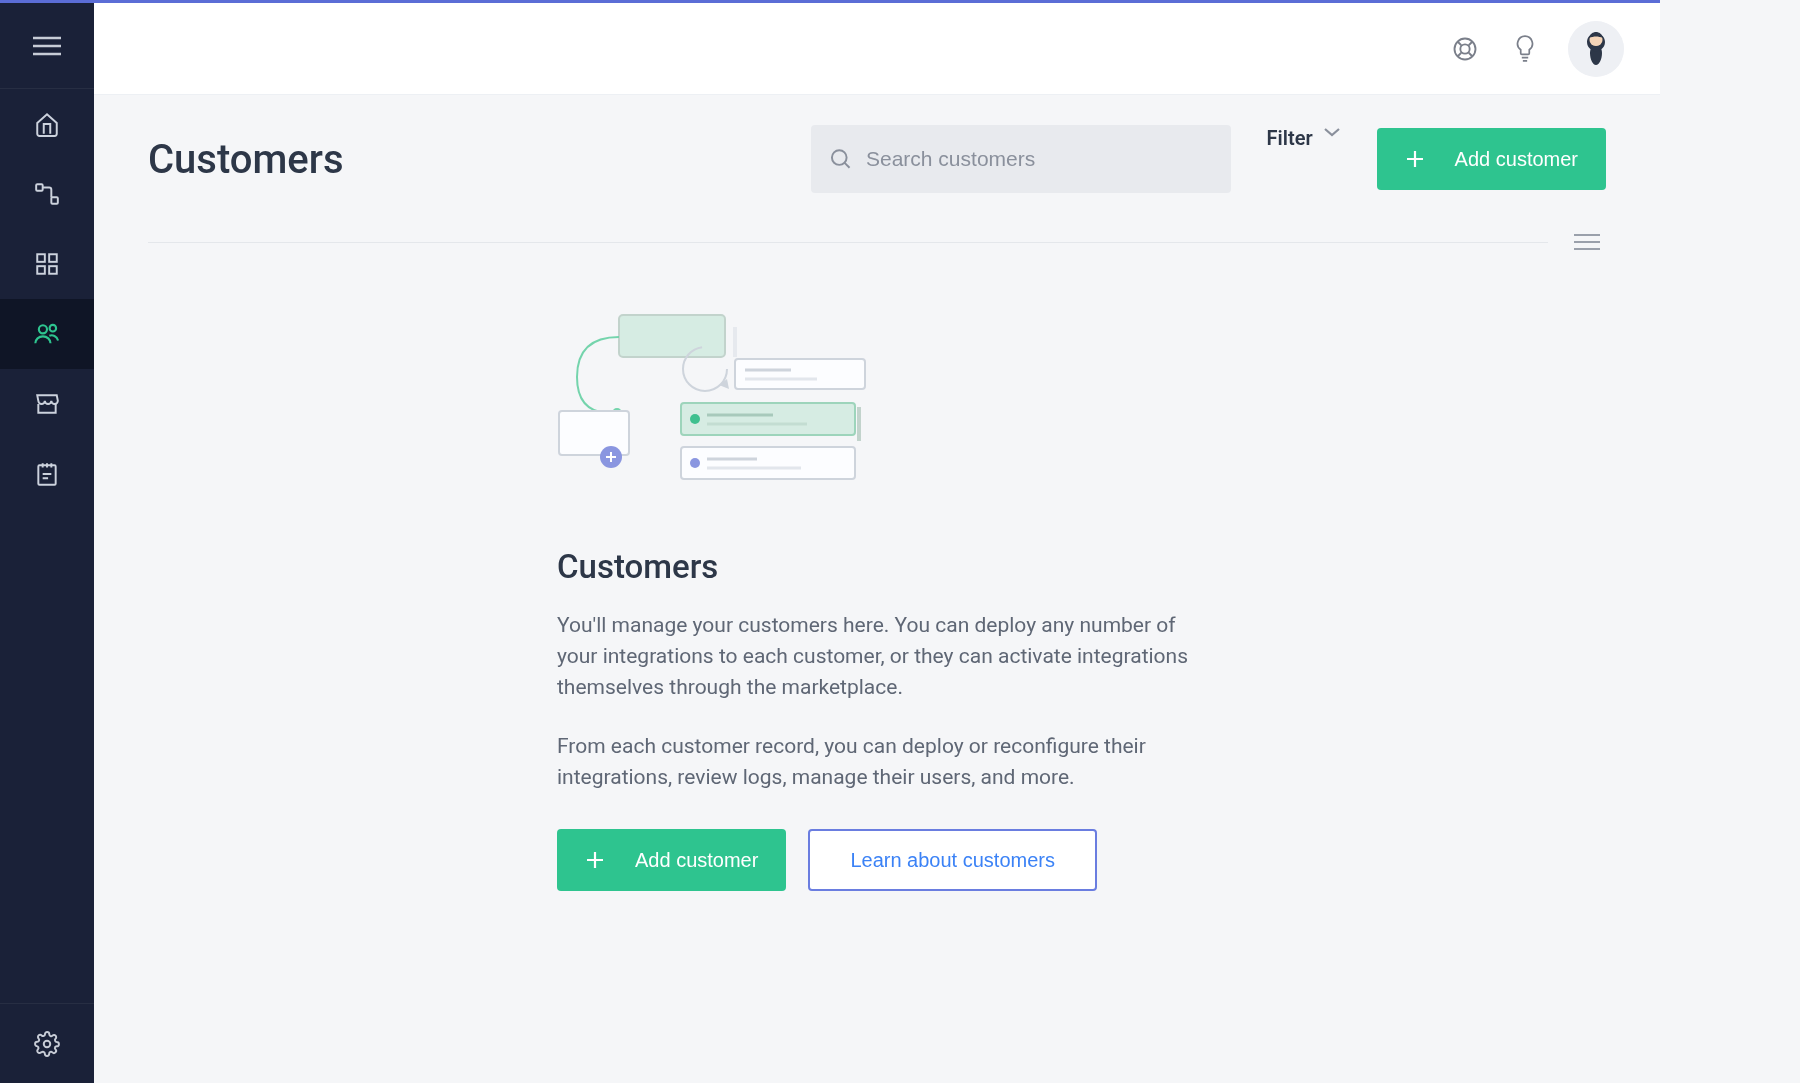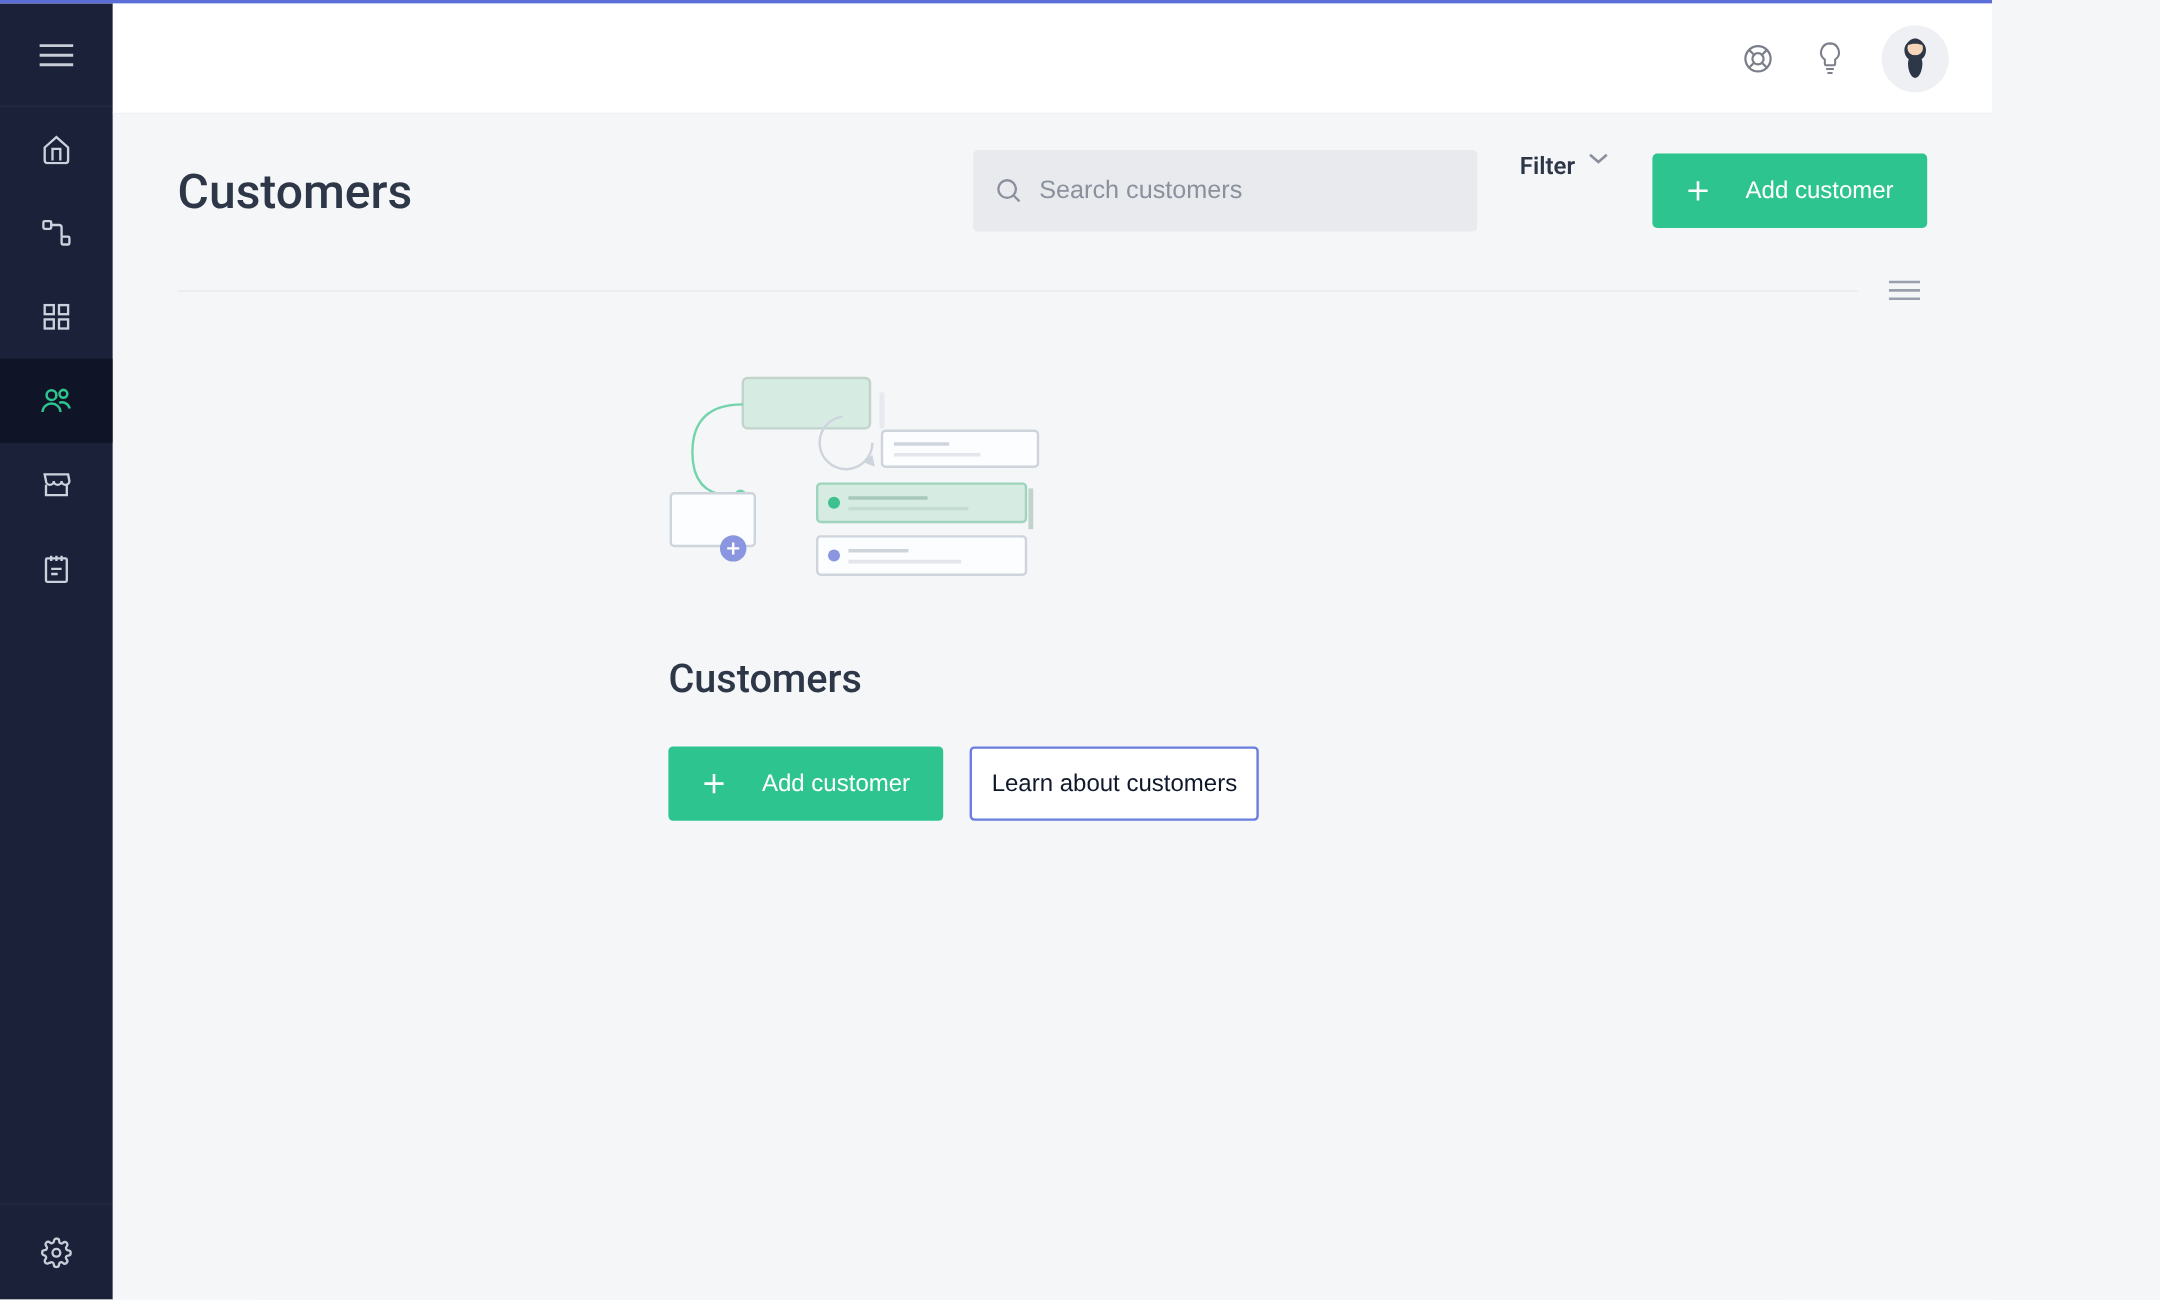--- a/index.html
+++ b/index.html
@@ -28,21 +28,21 @@
 .filter-btn { display: flex; align-items: flex-start; gap: 10px; font-size: 20px; font-weight: 600; color: #2d3748; cursor: pointer; padding: 0 16px; height: 66px; }
 .primary-btn { background: #2ec48f; color: #fff; border: none; border-radius: 4px; height: 62px; padding: 0 28px; font-size: 20px; font-weight: 500; display: flex; align-items: center; gap: 30px; cursor: pointer; }
 .divider-row { display: flex; align-items: center; gap: 20px; margin-bottom: 40px; }
 .hr { flex: 1; height: 1px; background: #e4e7eb; }
 .list-toggle { color: #8a909c; cursor: pointer; padding: 6px; }
 .empty-state { max-width: 640px; margin: 0 auto; padding-top: 10px; }
 .illustration { width: 320px; height: 200px; margin: 0 0 40px 0; position: relative; }
 .empty-title { font-size: 33px; font-weight: 500; color: #2d3748; margin-bottom: 24px; }
 .empty-text { font-size: 21px; line-height: 1.48; color: #5f6775; margin-bottom: 28px; }
 .empty-actions { display: flex; gap: 22px; margin-top: 36px; }
-.outline-btn { background: #fff; color: #0f172a; border: 2px solid #6a7de0; border-radius: 4px; height: 62px; padding: 0 16px; font-size: 20px; font-weight: 500; display: flex; align-items: center; cursor: pointer; }
+.outline-btn { background: #fff; color: #3b82f6; border: 2px solid #6a7de0; border-radius: 4px; height: 62px; padding: 0 40px; font-size: 20px; font-weight: 500; display: flex; align-items: center; cursor: pointer; }
 svg { display: block; }
 </style>
 </head>
 <body>
 
 <div class="app">
   <aside class="sidebar">
     <div class="sidebar-top">
       <div class="sidebar-menu-toggle">
         <svg width="28" height="20" viewBox="0 0 28 20">
@@ -181,20 +181,22 @@
             <circle cx="138" cy="112" r="5" fill="#3fc08f"></circle>
             <line x1="150" y1="108" x2="216" y2="108" stroke="#a7c9bb" stroke-width="3"></line>
             <line x1="150" y1="117" x2="250" y2="117" stroke="#c3ddd2" stroke-width="3"></line>
             <rect x="124" y="140" width="174" height="32" rx="3" fill="#fcfdff" stroke="#ced4dc" stroke-width="2"></rect>
             <circle cx="138" cy="156" r="5" fill="#8a96e0"></circle>
             <line x1="150" y1="152" x2="200" y2="152" stroke="#ced4dc" stroke-width="3"></line>
             <line x1="150" y1="161" x2="244" y2="161" stroke="#e2e6ec" stroke-width="3"></line>
           </svg>
         </div>
         <h2 class="empty-title">Customers</h2>
+        <p class="empty-text">You'll manage your customers here. You can deploy any number of your integrations to each customer, or they can activate integrations themselves through the marketplace.</p>
+        <p class="empty-text">From each customer record, you can deploy or reconfigure their integrations, review logs, manage their users, and more.</p>
         <div class="empty-actions">
           <button class="primary-btn">
             <svg width="20" height="20" viewBox="0 0 20 20" stroke="#fff" stroke-width="2.2">
                 <path d="M10 2v16M2 10h16"></path>
               </svg>
             <span>Add customer</span>
           </button>
           <button class="outline-btn">
             <span>Learn about customers</span>
           </button>

